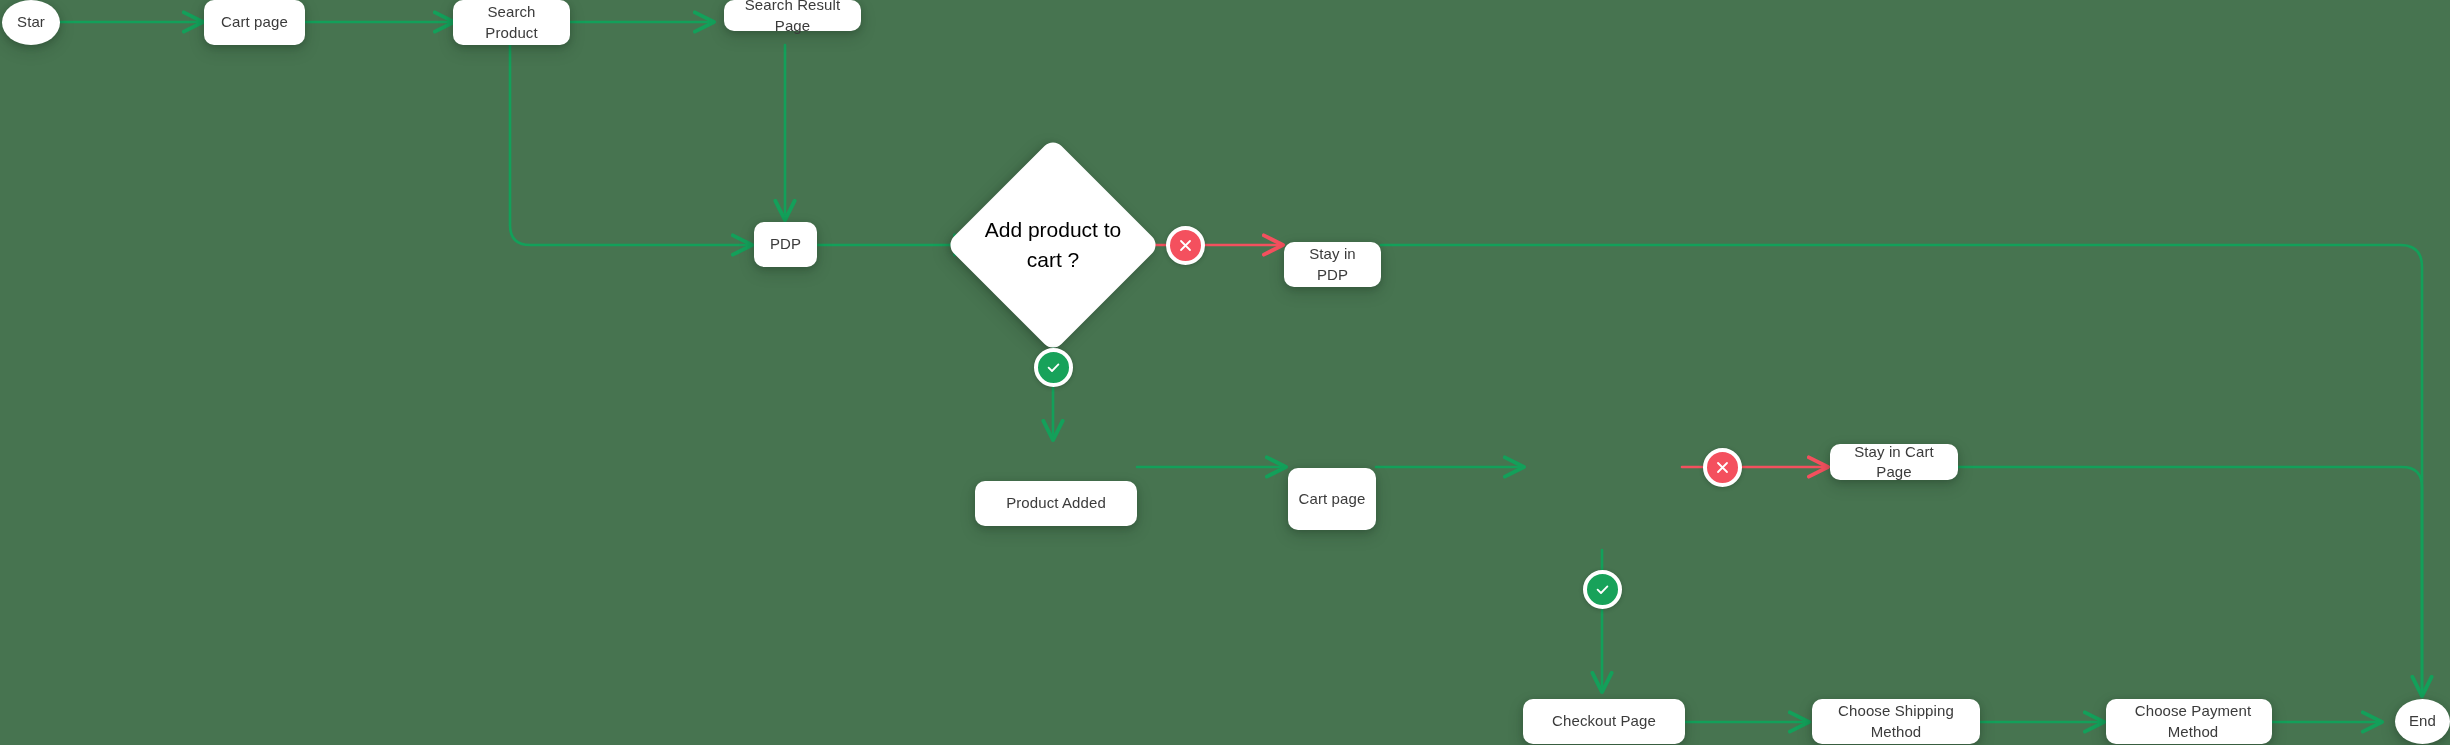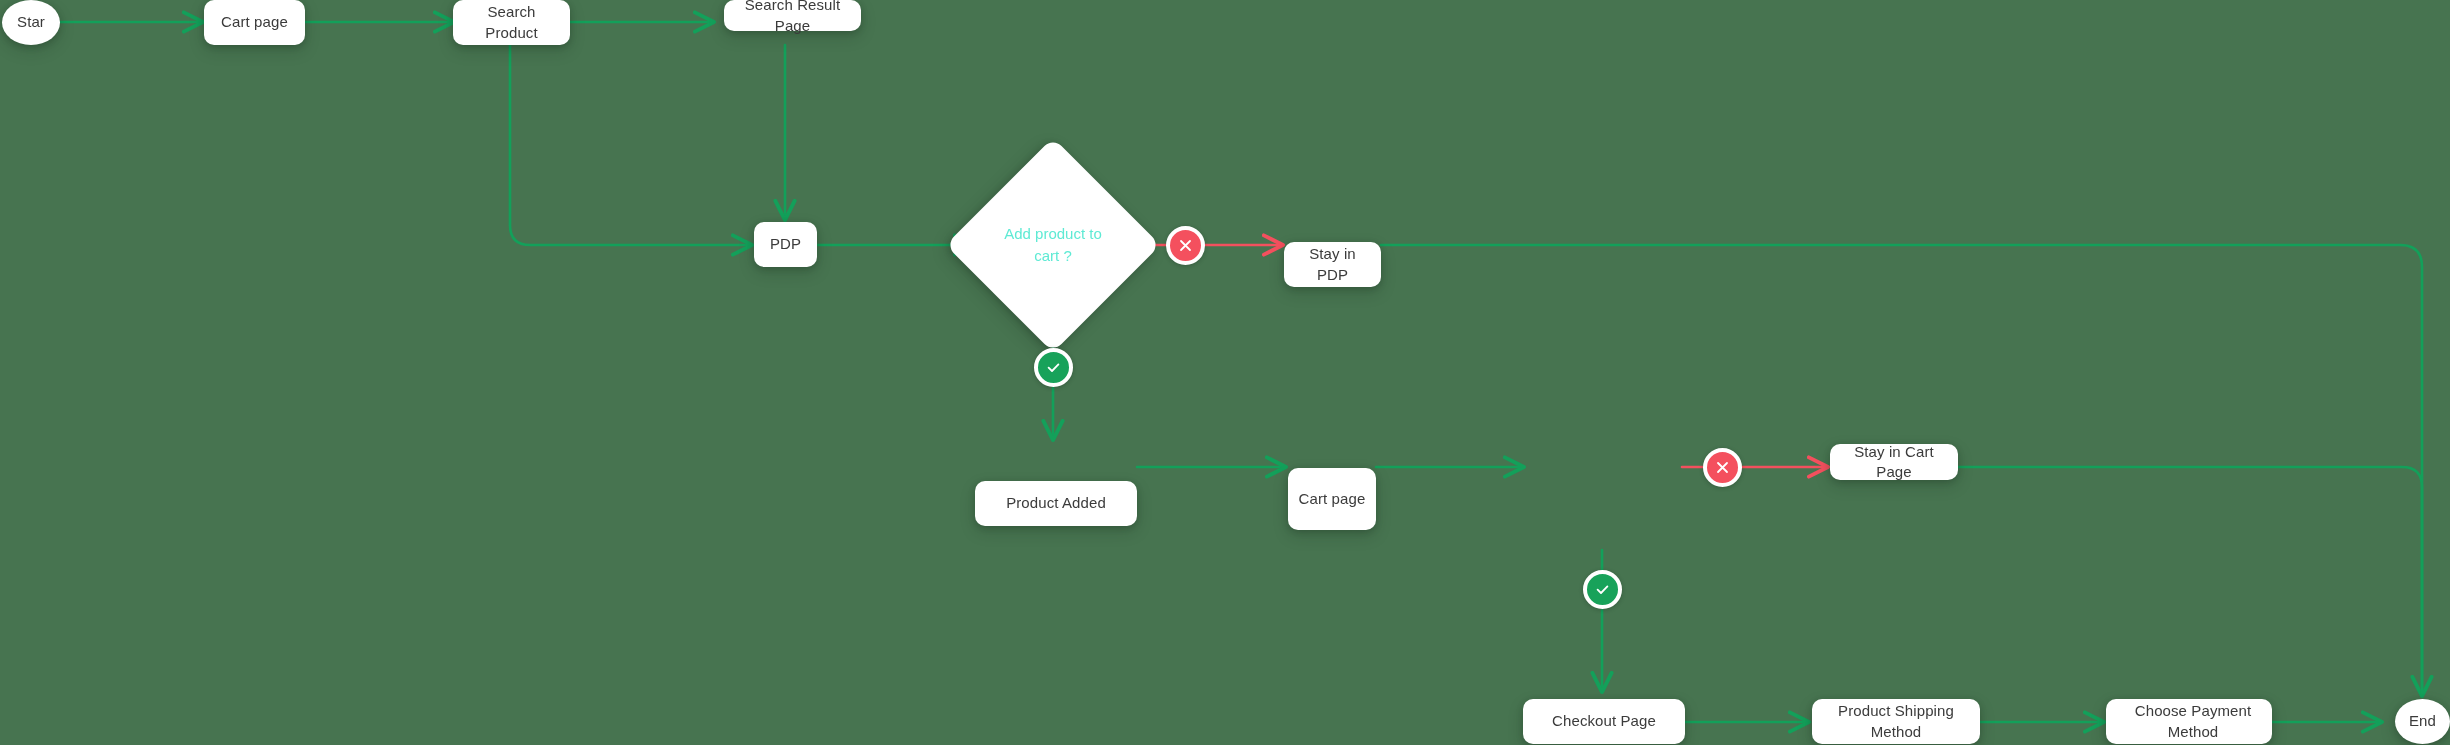--- a/index.html
+++ b/index.html
@@ -67,22 +67,22 @@
   }
   .diamond-label {
     position: absolute;
     left: 0; top: 0;
     width: 100%;
     height: 100%;
     display: flex;
     align-items: center;
     justify-content: center;
     text-align: center;
-    color: #5eead4;
-    font-size: 15px;
+    color: #000000;
+    font-size: 21px;
     line-height: 1.45;
     white-space: pre-line;
   }
   .badge {
     position: absolute;
     border-radius: 50%;
     display: flex;
     align-items: center;
     justify-content: center;
     box-sizing: border-box;
@@ -219,21 +219,21 @@
     <svg width="17" height="17" viewBox="0 0 17 17">
       <path d="M3.6,8.6 L7,12 L13.4,5.4" stroke="#ffffff" stroke-width="1.8" stroke-linecap="round" stroke-linejoin="round" fill="none"></path>
     </svg>
   </div>
 
   <div class="node rect" style="left:1523px; top:699px; width:162px; height:45px;">
     <span class="label">Checkout Page</span>
   </div>
 
   <div class="node rect" style="left:1812px; top:699px; width:168px; height:45px;">
-    <span class="label">Product Shipping Method</span>
+    <span class="label">Choose Shipping Method</span>
   </div>
 
   <div class="node rect" style="left:2106px; top:699px; width:166px; height:45px;padding-left:8px;">
     <span class="label">Choose Payment Method</span>
   </div>
 
   <div class="node ellipse" style="left:2395px; top:699px; width:55px; height:45px;">
     <span class="label">End</span>
   </div>
 

